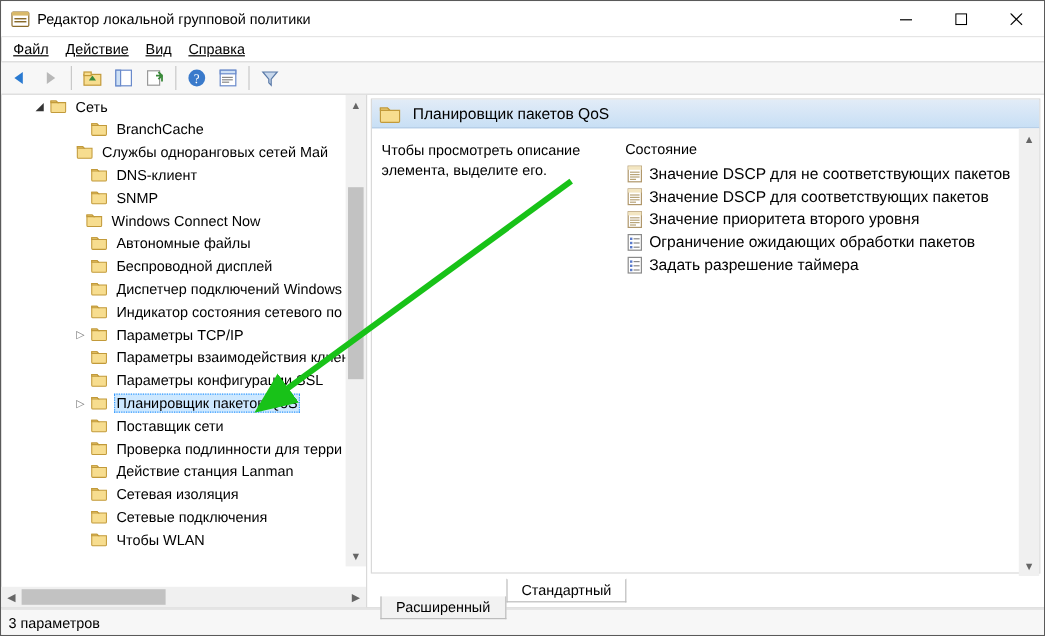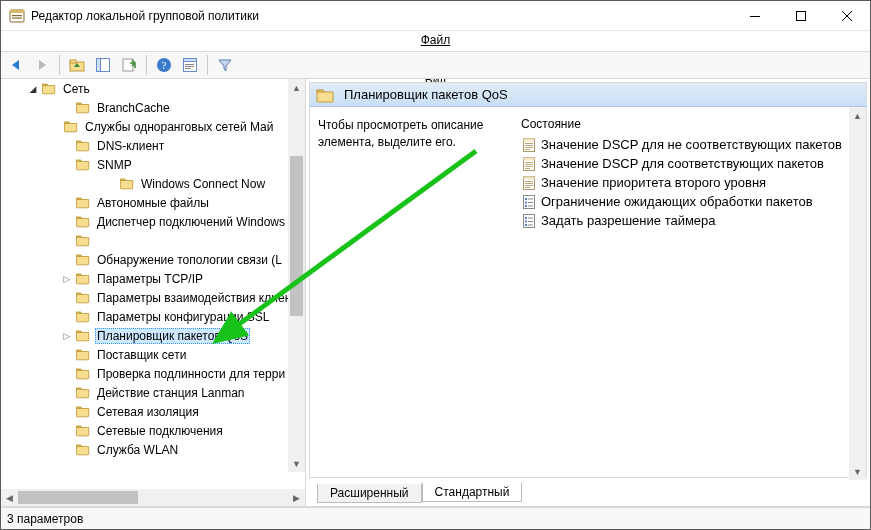--- a/index.html
+++ b/index.html
@@ -8,21 +8,21 @@
 
   
   .titlebar { height: 30px; display: flex; align-items: center; background: #fff; border-bottom: 1px solid #e5e5e5; justify-content: center; }
   .titlebar .icon { width: 16px; height: 16px; margin: 0 6px 0 8px; }
   .titlebar .title { flex: 1; font-size: 12px; }
   .win-btns { display: flex; height: 100%; }
   .win-btn { width: 46px; display: flex; align-items: center; justify-content: center; }
   .win-btn svg { display: block; }
 
   
-  .menubar { height: 20px; display: flex; align-items: center; padding: 0 4px; gap: 2px; flex-direction: column; }
+  .menubar { height: 20px; display: flex; align-items: center; padding: 0 4px; gap: 2px; }
   .menubar .menu-item { padding: 2px 6px; cursor: default; }
   .menubar .menu-item .ul { text-decoration: underline; }
 
   
   .toolbar { height: 28px; border-top: 1px solid #d9d9d9; border-bottom: 1px solid #d9d9d9; display: flex; align-items: center; padding: 0 4px; gap: 4px; background: #f7f7f7; }
   .tb-sep { width: 1px; height: 20px; background: #c9c9c9; margin: 0 2px; }
   .tb-btn { width: 22px; height: 22px; display: flex; align-items: center; justify-content: center; border: 1px solid transparent; }
 
   
   .body { flex: 1; display: flex; min-height: 0; border-bottom: 1px solid #d9d9d9;}
@@ -53,21 +53,21 @@
   .rc-title { font-size:13px; }
   .rc-body { flex:1; display:flex; padding:10px 8px; gap:8px; min-height:0; overflow:hidden;}
   .rc-left { width:195px; font-size:12px; line-height:1.4;}
   .rc-right { flex:1; }
   .rc-right-header { font-size:12px; margin-bottom:6px;}
   .setting-row { display:flex; align-items:flex-start; height:19px; gap:4px; font-size:13px; white-space: nowrap; cursor:default;}
   .setting-ic { width:16px; height:16px; flex-shrink:0;}
 
   
   .tabs { height:22px; display:flex; align-items:flex-end; padding-left:8px; gap:0; margin:0 3px 3px 3px;}
-  .tab { border:1px solid #bcbcbc; border-top:none; padding:2px 12px; font-size:12px; background:#f2f2f2; position:relative; top:0px; cursor:default;}
+  .tab { border:1px solid #bcbcbc; border-top:none; padding:2px 12px; font-size:12px; background:#f2f2f2; position:relative; top:13px; cursor:default;}
   .tab.active { background:#fff; border-top:1px solid #fff; top:-1px; z-index:2; }
 
   
   .status { height:22px; border-top:1px solid #d9d9d9; display:flex; align-items:center; padding:0 6px; font-size:12px; background:#f7f7f7;}
 
   
   .arrow-overlay { position:absolute; left:0; top:0; pointer-events:none; }
 
   
   .rp-vscroll { position:absolute; right:4px; top:28px; bottom:26px; width:17px; background:#f0f0f0;}
@@ -202,48 +202,49 @@
                   <use href="#ic-folder"></use>
                 </svg></span>
               <span class="tree-label">DNS-клиент</span>
             </div>
             <div class="tree-row" style="padding-left:74px">
               <span class="folder-ic"><svg width="16" height="14" viewBox="0 0 16 16">
                   <use href="#ic-folder"></use>
                 </svg></span>
               <span class="tree-label">SNMP</span>
             </div>
-            <div class="tree-row" style="padding-left:118px">
+            <div class="tree-row" style="padding-left:70px">
               <span class="folder-ic"><svg width="16" height="14" viewBox="0 0 16 16">
                   <use href="#ic-folder"></use>
                 </svg></span>
               <span class="tree-label">Windows Connect Now</span>
             </div>
             <div class="tree-row" style="padding-left:74px">
               <span class="folder-ic"><svg width="16" height="14" viewBox="0 0 16 16">
                   <use href="#ic-folder"></use>
                 </svg></span>
               <span class="tree-label">Автономные файлы</span>
             </div>
             <div class="tree-row" style="padding-left:74px">
               <span class="folder-ic"><svg width="16" height="14" viewBox="0 0 16 16">
                   <use href="#ic-folder"></use>
                 </svg></span>
+              <span class="tree-label">Беспроводной дисплей</span>
+            </div>
+            <div class="tree-row" style="padding-left:74px">
+              <span class="folder-ic"><svg width="16" height="14" viewBox="0 0 16 16">
+                  <use href="#ic-folder"></use>
+                </svg></span>
               <span class="tree-label">Диспетчер подключений Windows</span>
             </div>
             <div class="tree-row" style="padding-left:74px">
               <span class="folder-ic"><svg width="16" height="14" viewBox="0 0 16 16">
                   <use href="#ic-folder"></use>
                 </svg></span>
-            </div>
-            <div class="tree-row" style="padding-left:74px">
-              <span class="folder-ic"><svg width="16" height="14" viewBox="0 0 16 16">
-                  <use href="#ic-folder"></use>
-                </svg></span>
-              <span class="tree-label">Обнаружение топологии связи (L</span>
+              <span class="tree-label">Индикатор состояния сетевого по</span>
             </div>
             <div class="tree-row" style="padding-left:60px">
               <span class="toggle">▷</span>
               <span class="folder-ic"><svg width="16" height="14" viewBox="0 0 16 16">
                   <use href="#ic-folder"></use>
                 </svg></span>
               <span class="tree-label">Параметры TCP/IP</span>
             </div>
             <div class="tree-row" style="padding-left:74px">
               <span class="folder-ic"><svg width="16" height="14" viewBox="0 0 16 16">
@@ -291,21 +292,21 @@
             <div class="tree-row" style="padding-left:74px">
               <span class="folder-ic"><svg width="16" height="14" viewBox="0 0 16 16">
                   <use href="#ic-folder"></use>
                 </svg></span>
               <span class="tree-label">Сетевые подключения</span>
             </div>
             <div class="tree-row" style="padding-left:74px">
               <span class="folder-ic"><svg width="16" height="14" viewBox="0 0 16 16">
                   <use href="#ic-folder"></use>
                 </svg></span>
-              <span class="tree-label">Служба WLAN</span>
+              <span class="tree-label">Чтобы WLAN</span>
             </div>
           </div>
         <div class="vscroll">
           <div class="up">▲</div>
           <div class="track">
               <div class="thumb"></div>
             </div>
           <div class="dn" style="position:absolute;bottom:0;left:0;right:0;">▼</div>
         </div>
       </div>

